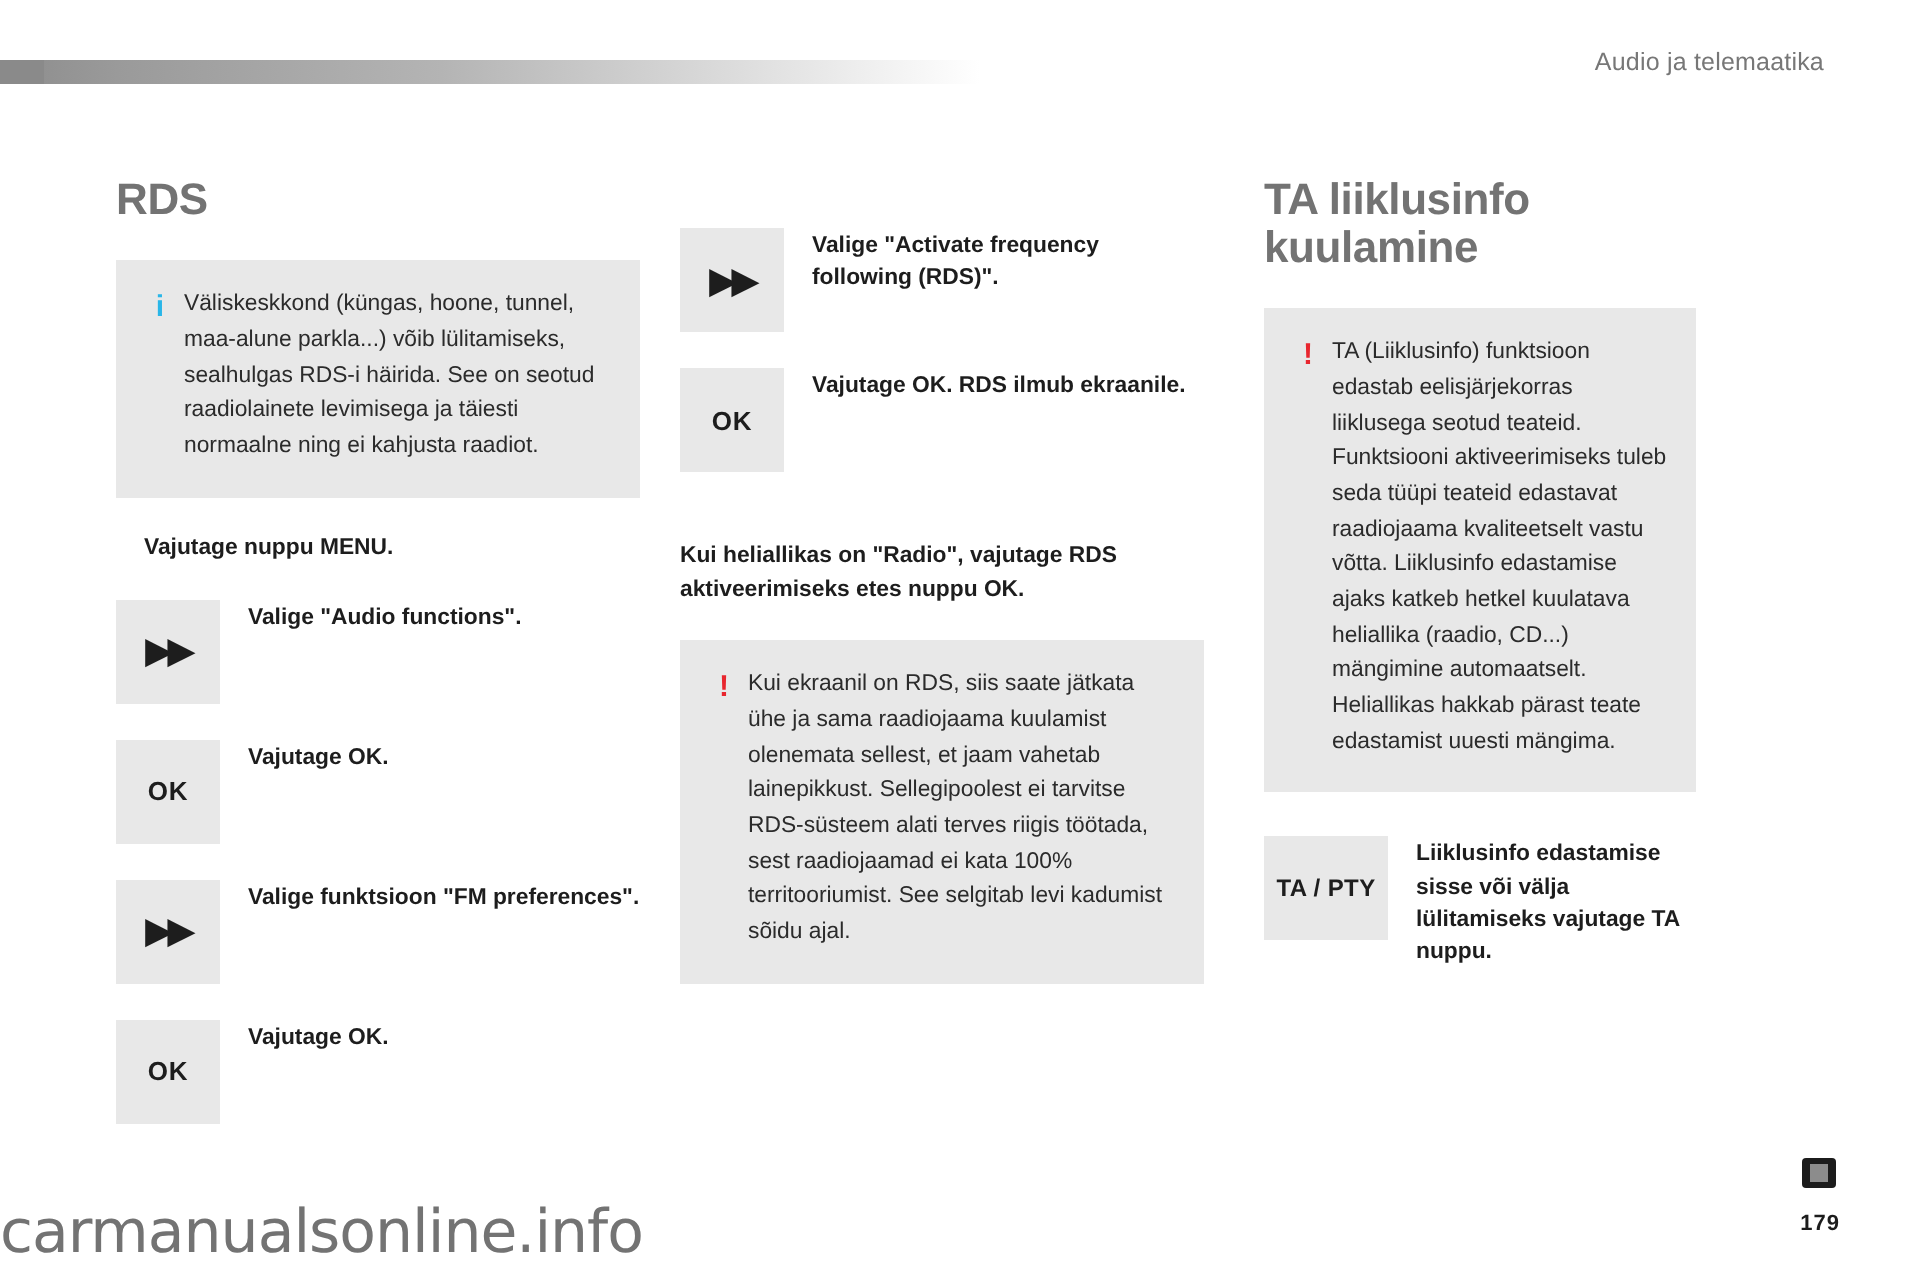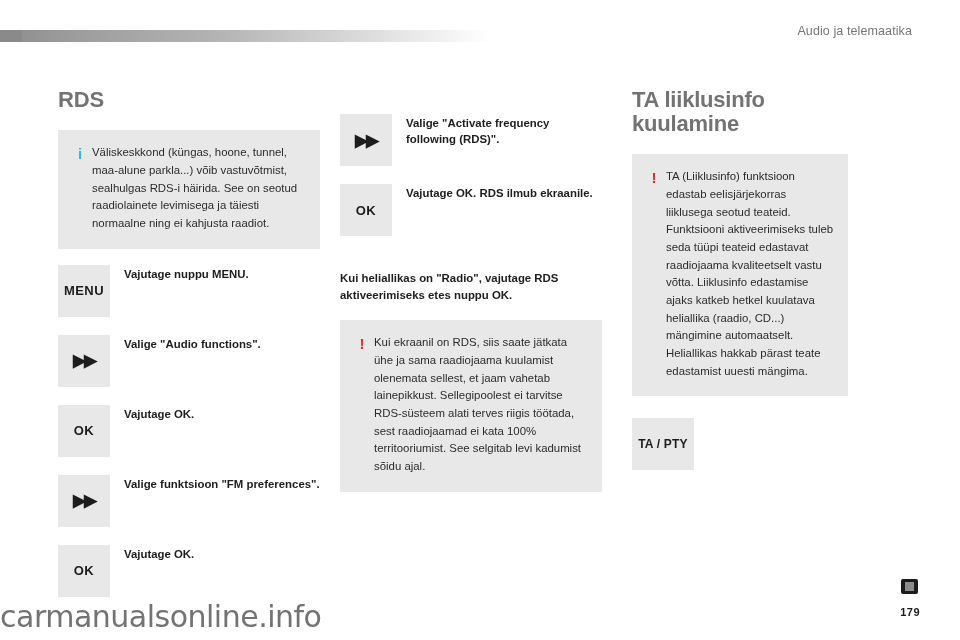--- a/index.html
+++ b/index.html
@@ -188,27 +188,26 @@
 <div class="header-band"></div>
 <div class="header-band-cap"></div>
 <div class="header-title">Audio ja telemaatika</div>
 
 <div class="col col-left">
 
   <h1 class="section-title">RDS</h1>
 
   <div class="callout">
     <div class="callout-icon info">i</div>
-    <div class="callout-text">Väliskeskkond (küngas, hoone, tunnel, maa-alune parkla...) võib vastuvõtmist, sealhulgas RDS-i häirida. See on seotud raadiolainete levimisega ja täiesti normaalne ning ei kahjusta raadiot.</div>
+    <div class="callout-text">Väliskeskkond (küngas, hoone, tunnel, maa-alune parkla...) võib lülitamiseks, sealhulgas RDS-i häirida. See on seotud raadiolainete levimisega ja täiesti normaalne ning ei kahjusta raadiot.</div>
   </div>
 
   <div class="steps">
 
     <div class="step-row">
-      <div class="step-key">MENU</div>
       <div class="step-text">Vajutage nuppu MENU.</div>
     </div>
 
     <div class="step-row">
       <div class="step-key">
           <span class="ff">▶▶</span>
         </div>
       <div class="step-text">Valige "Audio functions".</div>
     </div>
 
@@ -266,20 +265,21 @@
   <h1 class="section-title">TA liiklusinfo kuulamine</h1>
 
   <div class="callout">
     <div class="callout-icon warn">!</div>
     <div class="callout-text">TA (Liiklusinfo) funktsioon edastab eelisjärjekorras liiklusega seotud teateid. Funktsiooni aktiveerimiseks tuleb seda tüüpi teateid edastavat raadiojaama kvaliteetselt vastu võtta. Liiklusinfo edastamise ajaks katkeb hetkel kuulatava heliallika (raadio, CD...) mängimine automaatselt. Heliallikas hakkab pärast teate edastamist uuesti mängima.</div>
   </div>
 
   <div class="steps" style="margin-top:22px;">
     <div class="step-row">
       <div class="step-key wide">TA / PTY</div>
+      <div class="step-text">Liiklusinfo edastamise sisse või välja lülitamiseks vajutage TA nuppu.</div>
     </div>
   </div>
 
 </div>
 
 <div class="book-icon"></div>
 <div class="page-num">179</div>
 <div class="watermark">carmanualsonline.info</div>
 
 </body></html>

